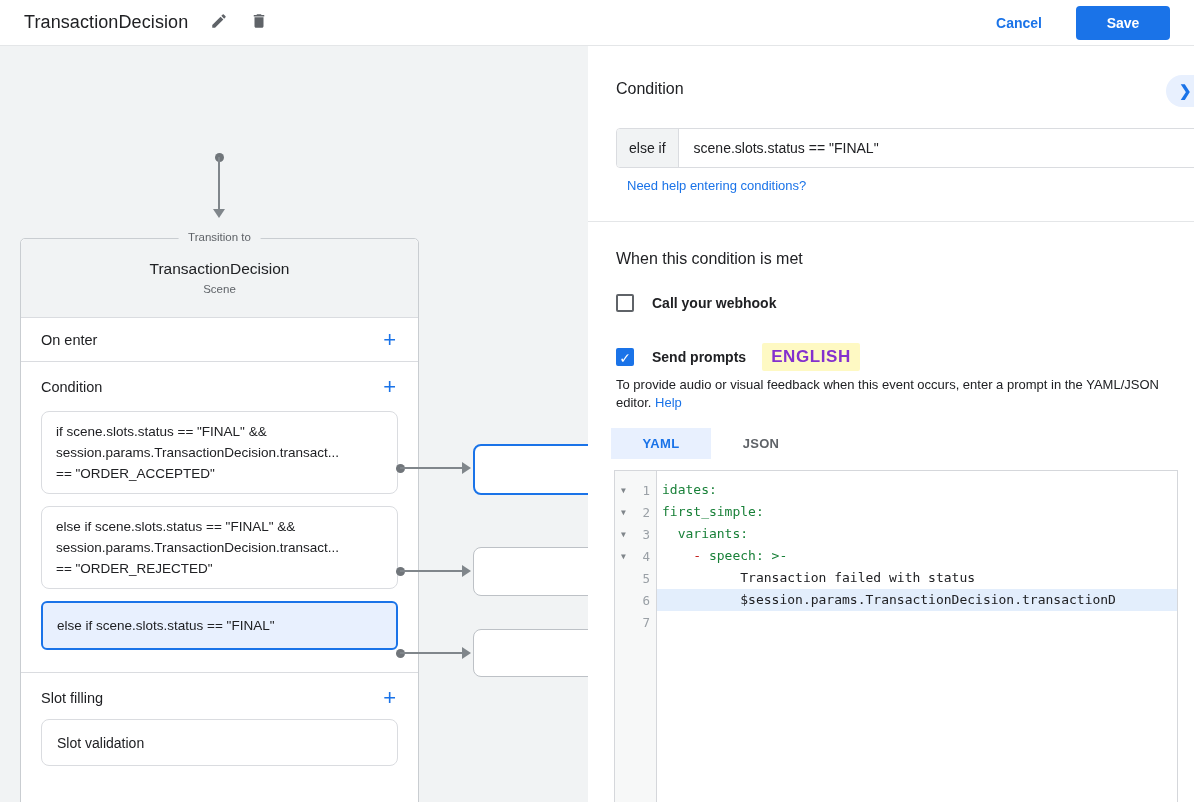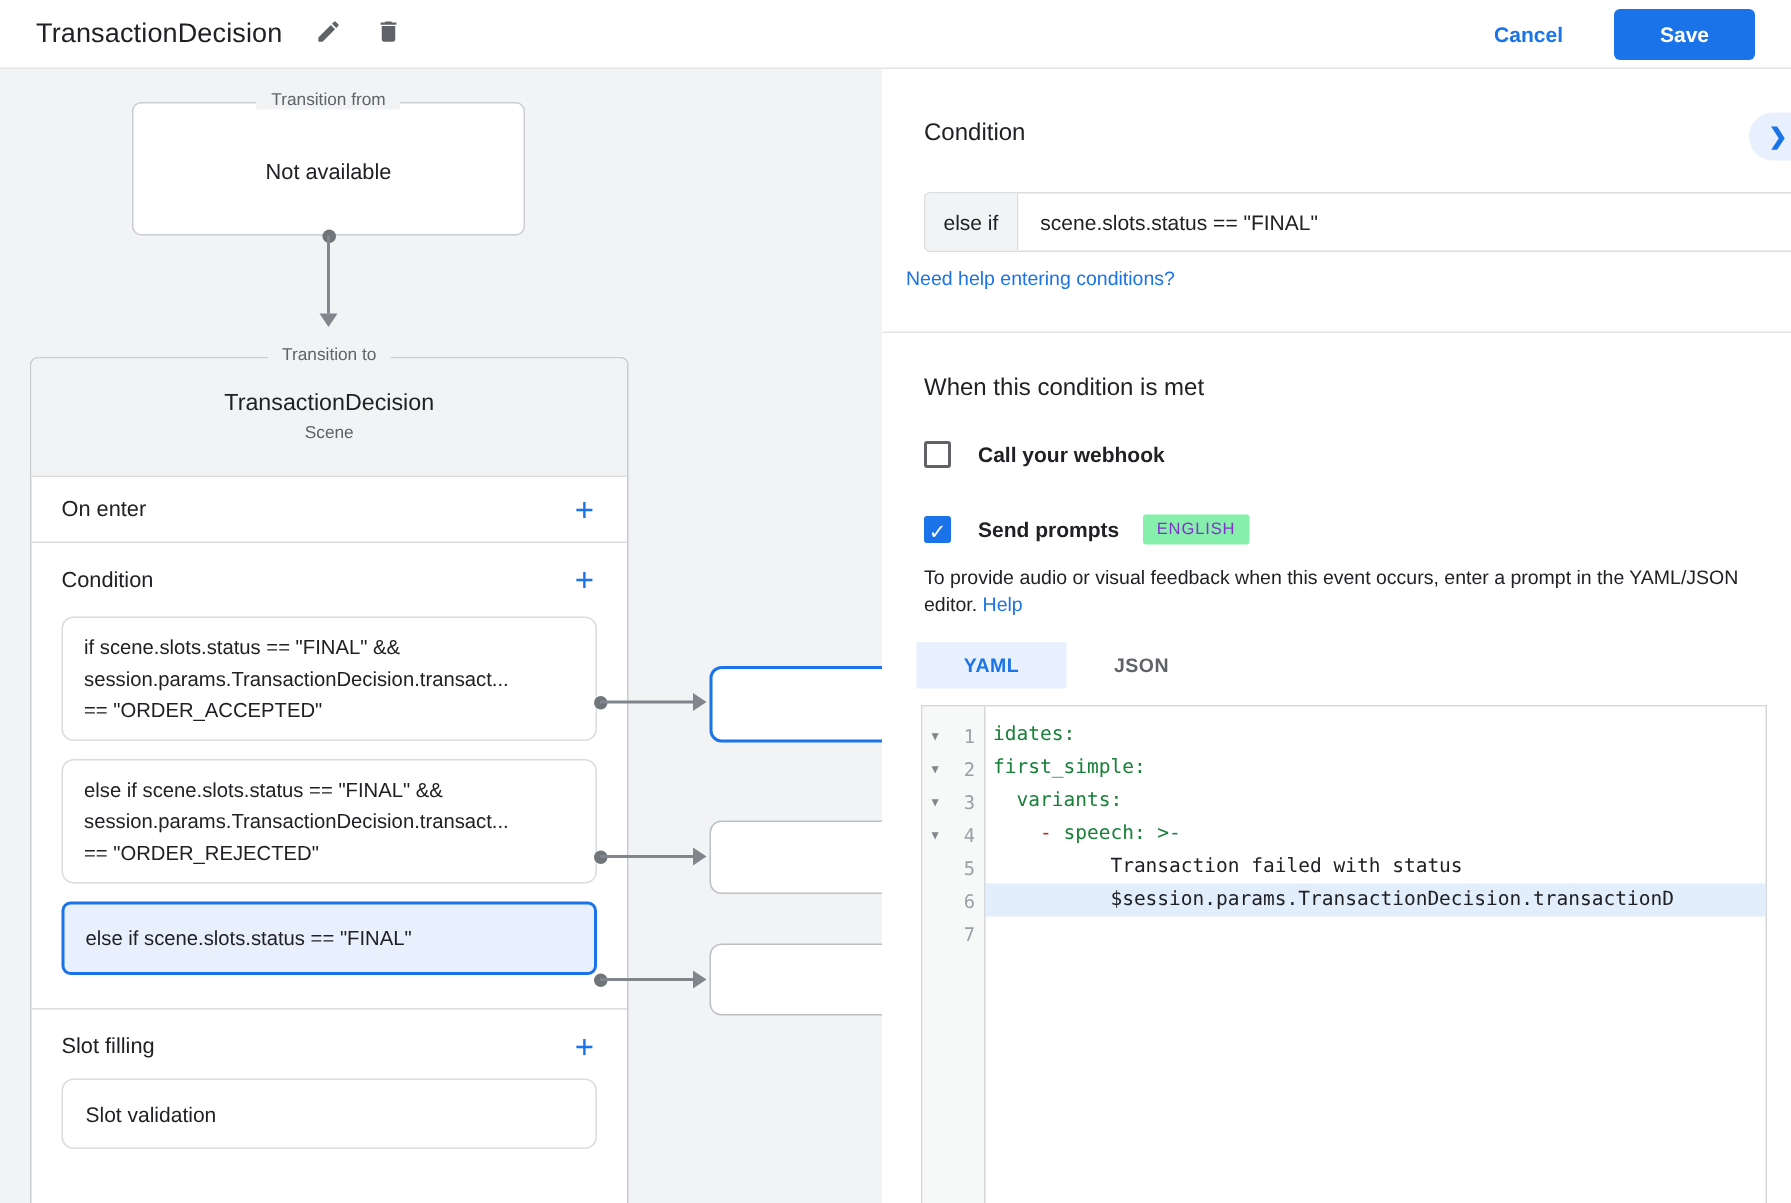--- a/index.html
+++ b/index.html
@@ -75,31 +75,31 @@
   .p-heading { position:absolute; left:28px; font-size:16px; color:#202124; }
   .chev-pill { position:absolute; left:578px; top:29px; width:48px; height:32px;
     background:#e8f0fe; border:none; border-radius:16px; cursor:pointer;
     color:#1a73e8; font-size:15px; font-weight:bold; text-align:left; padding-left:13px; }
   .cond-input { position:absolute; left:28px; top:82px; width:608px; height:40px;
     border:1px solid #dadce0; border-radius:4px; display:flex; align-items:stretch; background:#fff; }
   .cond-prefix { background:#f1f3f4; border-right:1px solid #dadce0; display:flex;
     align-items:center; padding:0 12px; font-size:14px; color:#202124; border-radius:3px 0 0 3px; }
   .cond-value { flex:1; border:none; outline:none; font-size:14px; color:#202124;
     padding:0 15px; font-family:inherit; background:transparent; }
-  .help-link { position:absolute; left:16px; top:132px; font-size:13px; color:#1a73e8;
+  .help-link { position:absolute; left:39px; top:132px; font-size:13px; color:#1a73e8;
     text-decoration:none; cursor:pointer; }
   .panel-divider { position:absolute; left:0; top:175px; width:606px; height:1px; background:#e4e6e8; }
 
   .cb-row { position:absolute; left:28px; display:flex; align-items:center; cursor:pointer; }
   .cb-box { width:18px; height:18px; border:2px solid #5f6368; border-radius:2px; background:#fff; }
   .cb-box.checked { border-color:#1a73e8; background:#1a73e8; color:#fff; font-size:14px;
     line-height:16px; text-align:center; }
   .cb-label { font-size:14px; font-weight:bold; color:#202124; margin-left:18px; }
-  .lang-badge { margin-left:16px; background:#86efac; color:#8430ce; font-size:11px;
-    font-weight:normal; letter-spacing:.6px; padding:4px 9px; border-radius:2px; }
+  .lang-badge { margin-left:16px; background:#fef9c3; color:#8430ce; font-size:17px;
+    font-weight:bold; letter-spacing:.6px; padding:4px 9px; border-radius:2px; }
 
   .p-desc { position:absolute; left:28px; top:330px; width:570px; font-size:13px;
     line-height:18px; color:#202124; }
   .inline-link { color:#1a73e8; text-decoration:none; cursor:pointer; }
 
   .tabs { position:absolute; left:23px; top:382px; display:flex; }
   .tab { width:100px; height:31px; display:flex; align-items:center; justify-content:center;
     font-size:13px; letter-spacing:.3px; color:#5f6368; font-weight:bold; cursor:pointer; }
   .tab.active { background:#e8f0fe; color:#1a73e8; }
 
@@ -139,24 +139,20 @@
   </button>
   <div class="header-spacer"></div>
   <button class="cancel-btn">Cancel</button>
   <button class="save-btn">Save</button>
 </div>
 
 <div class="main">
 
   <div class="canvas">
 
-    <div class="tf-box">
-      <span class="legend">Transition from</span>
-      <div class="tf-value">Not available</div>
-    </div>
 
     <div class="flow-dot" style="left:214.5px; top:106.5px;"></div>
     <div class="vline"></div>
     <div class="arrow-down"></div>
 
     <div class="tt-container">
       <span class="legend">Transition to</span>
       <div class="tt-header">
         <div class="tt-title">TransactionDecision</div>
         <div class="tt-subtitle">Scene</div>

